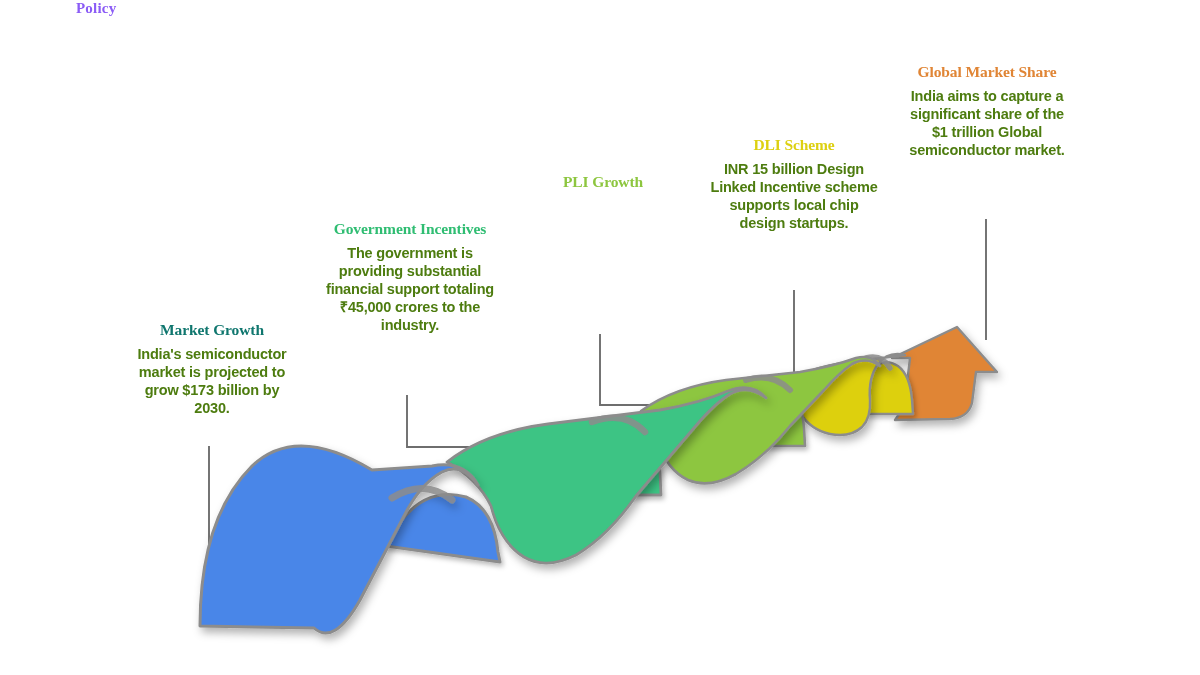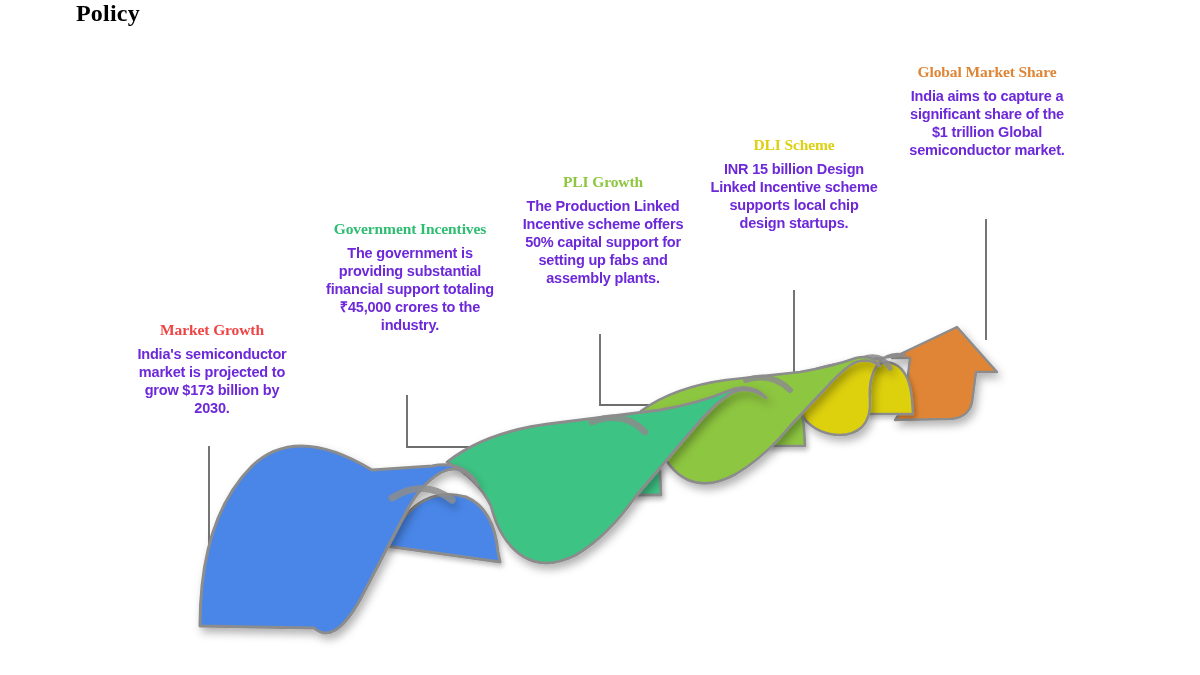--- a/index.html
+++ b/index.html
@@ -14,22 +14,22 @@
     background: #ffffff;
     overflow: hidden;
     font-family: "Liberation Sans", sans-serif;
   }
   #page-title {
     position: absolute;
     left: 76px;
     top: 0px;
     font-family: "Liberation Serif", serif;
     font-weight: bold;
-    font-size: 24px;
-    color: #000000;
+    font-size: 15px;
+    color: #8b5cf6;
     letter-spacing: 0.2px;
   }
   .ribbon-svg {
     position: absolute;
     left: 0;
     top: 0;
     width: 1200px;
     height: 675px;
   }
   .callout {
@@ -42,21 +42,21 @@
     font-size: 15.5px;
     line-height: 1.18;
     margin: 0 0 7px 0;
     letter-spacing: -0.1px;
   }
   .callout-body {
     font-family: "Liberation Sans", sans-serif;
     font-weight: bold;
     font-size: 14.5px;
     line-height: 1.23;
-    color: #6d28d9;
+    color: #4d7c0f;
     margin: 0;
     letter-spacing: -0.2px;
   }
   
   #callout-market-growth { left: 126px; top: 321px; width: 172px; }
   #callout-government-incentives { left: 324px; top: 220px; width: 172px; }
   #callout-pli-scheme { left: 515px; top: 173px; width: 176px; }
   #callout-dli-scheme { left: 708px; top: 136px; width: 172px; }
   #callout-global-market-share { left: 902px; top: 63px; width: 170px; }
 </style>
@@ -186,32 +186,31 @@
                Q462 462 442 472
                Q420 484 404 516
                L360 600
                Q334 646 314 628
                L200 626 Z"></path>
       <path fill="none" stroke="#8c8c8c" stroke-width="7" stroke-linecap="round" opacity="0.85" d="M392 498 Q424 478 452 500"></path>
     </g>
   </svg>
 
   <div class="callout" id="callout-market-growth">
-    <div class="callout-title" style="color:#ef4444;">Market Growth</div>
+    <div class="callout-title" style="color:#0f766e;">Market Growth</div>
     <div class="callout-body">India's semiconductor market is projected to grow $173 billion by 2030.</div>
   </div>
 
   <div class="callout" id="callout-government-incentives">
     <div class="callout-title" style="color:#2fbd72;">Government Incentives</div>
     <div class="callout-body">The government is providing substantial financial support totaling ₹45,000 crores to the industry.</div>
   </div>
 
   <div class="callout" id="callout-pli-scheme">
     <div class="callout-title" style="color:#8dc63f;">PLI Growth</div>
-    <div class="callout-body">The Production Linked Incentive scheme offers 50%  capital support for setting up fabs and assembly plants.</div>
   </div>
 
   <div class="callout" id="callout-dli-scheme">
     <div class="callout-title" style="color:#ddd011;">DLI Scheme</div>
     <div class="callout-body">INR 15 billion Design Linked Incentive scheme supports local chip design startups.</div>
   </div>
 
   <div class="callout" id="callout-global-market-share">
     <div class="callout-title" style="color:#e08535;">Global Market Share</div>
     <div class="callout-body">India aims to capture a significant share of the $1 trillion Global semiconductor market.</div>

